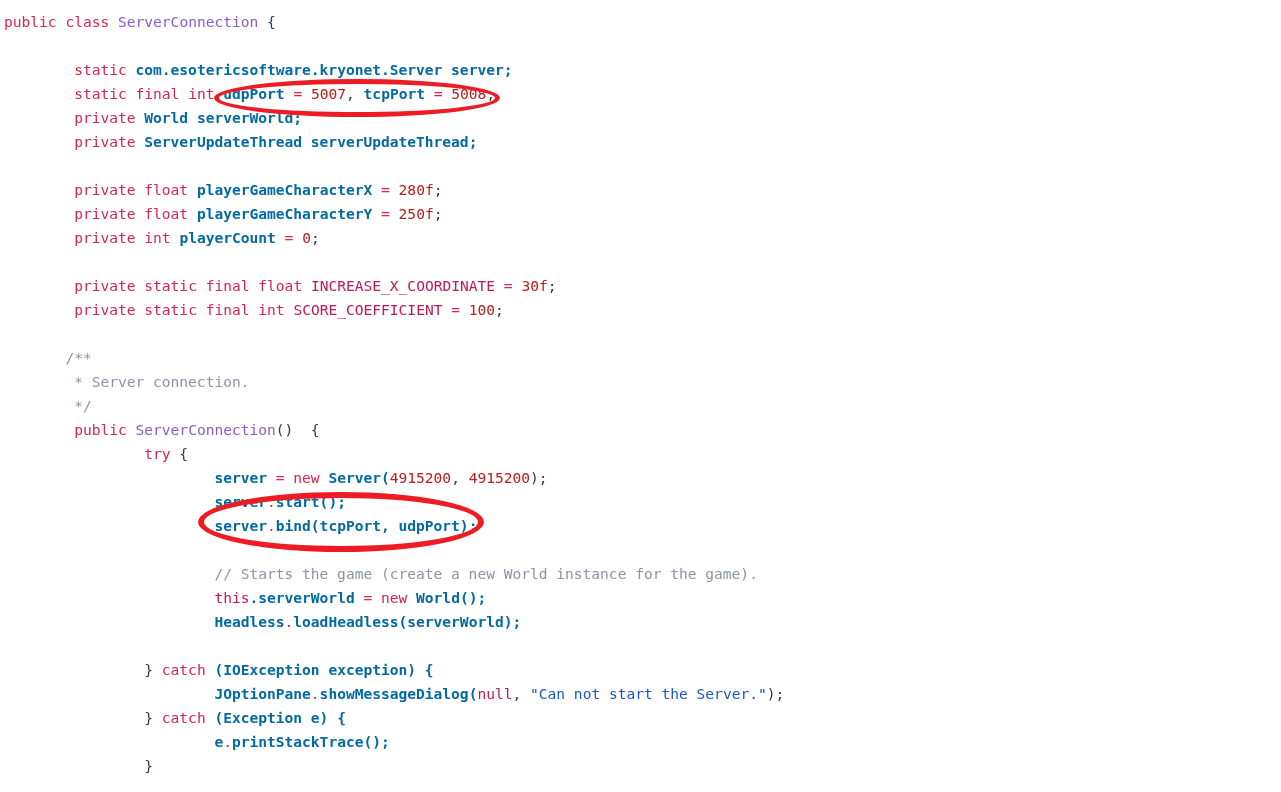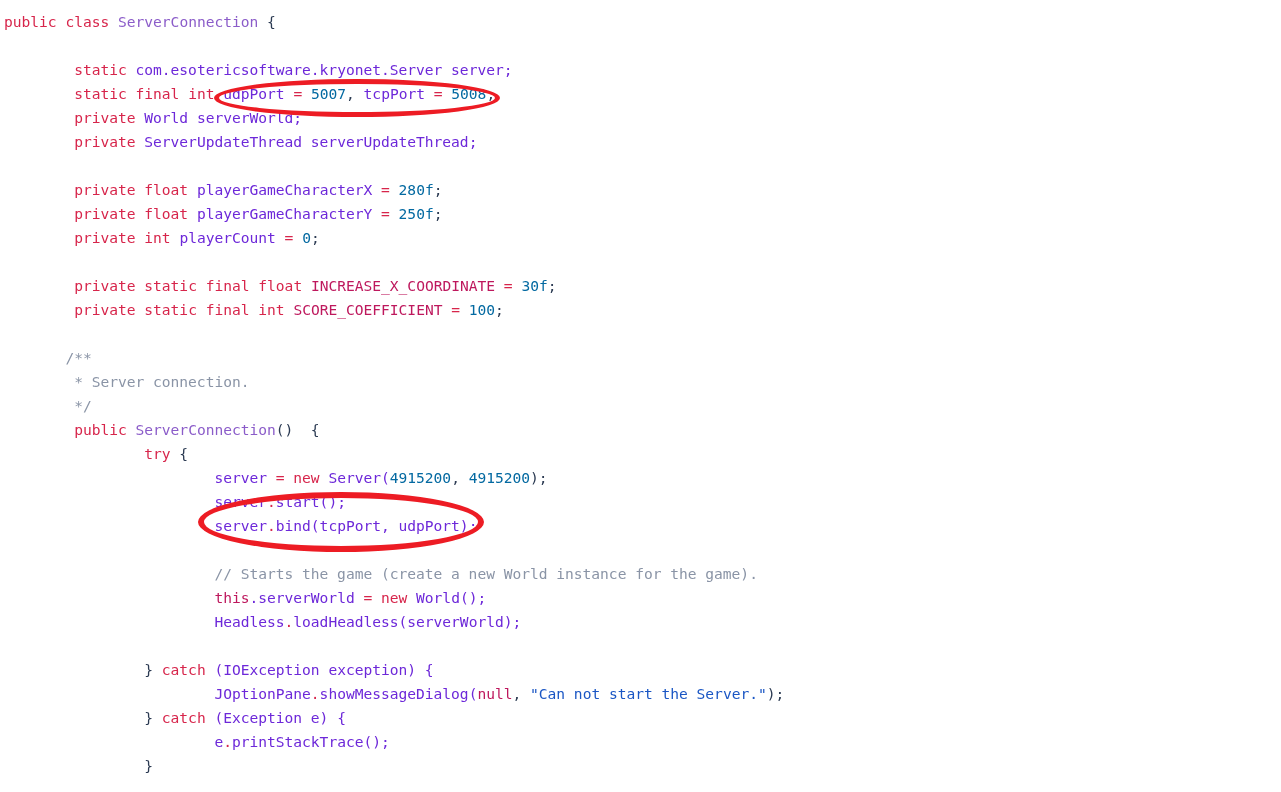--- a/index.html
+++ b/index.html
@@ -39,24 +39,24 @@
 
   .ln {
     display: block;
     height: 24px;
     white-space: pre;
   }
 
   
   .kw    { color: #d7254b; }   
   .typ   { color: #8b5cc9; }   
-  .num   { color: #0369a1; }   
+  .num   { color: #b91c1c; }   
   .cst   { color: #be185d; }   
   .str   { color: #1a56c4; }   
-  .id    { color: #6d28d9; }   
+  .id    { color: #0369a1; font-weight: bold; }   
   .cmt   { color: #8a94a6; }   
   .op    { color: #d7254b; }   
   .pun   { color: #2b3a52; }   
 
   
   .annot-ellipse {
     position: absolute;
     border-radius: 50%;
     border-style: solid;
     background: transparent;

